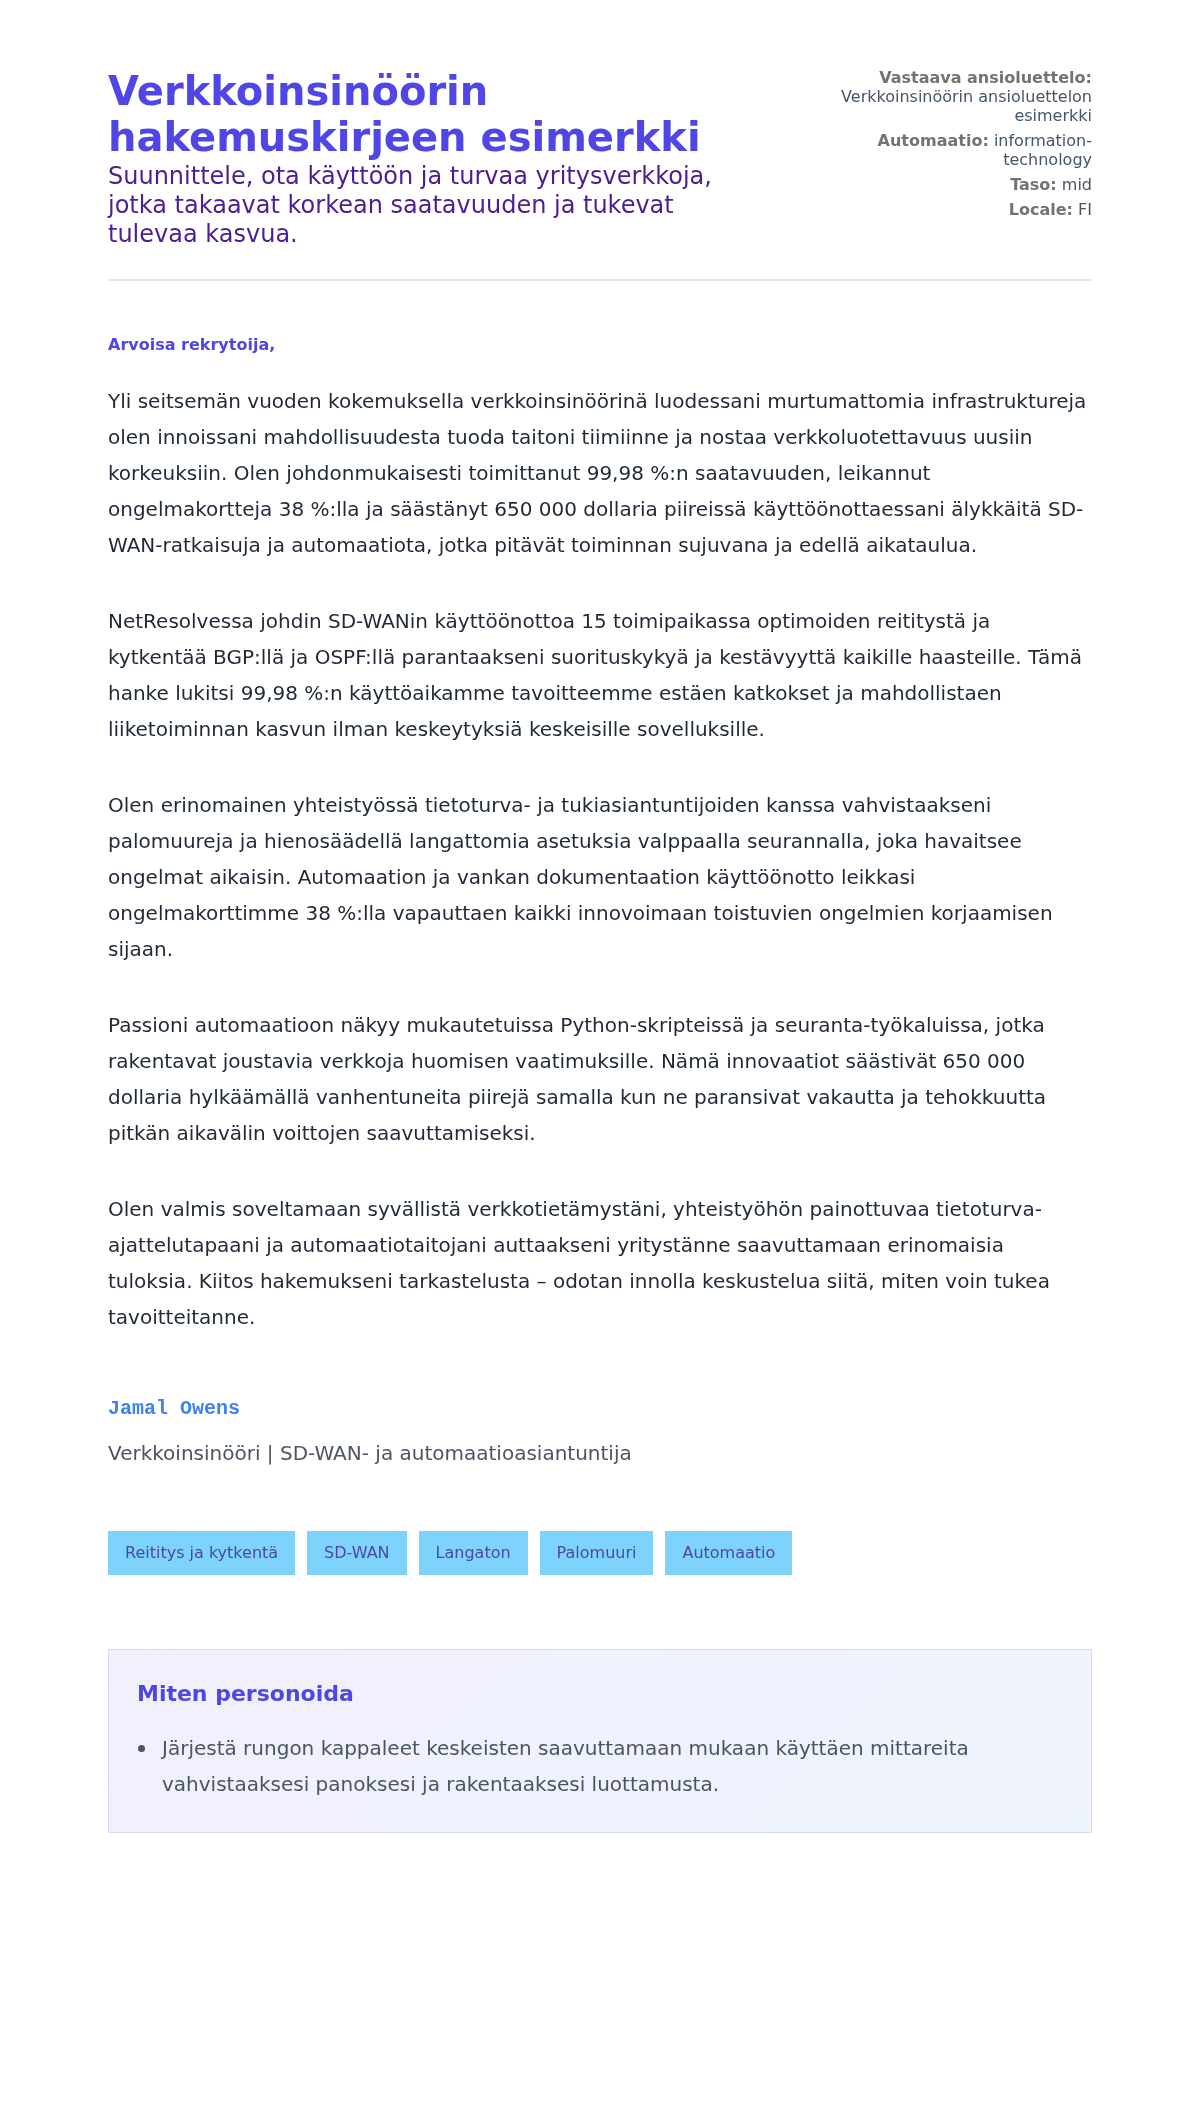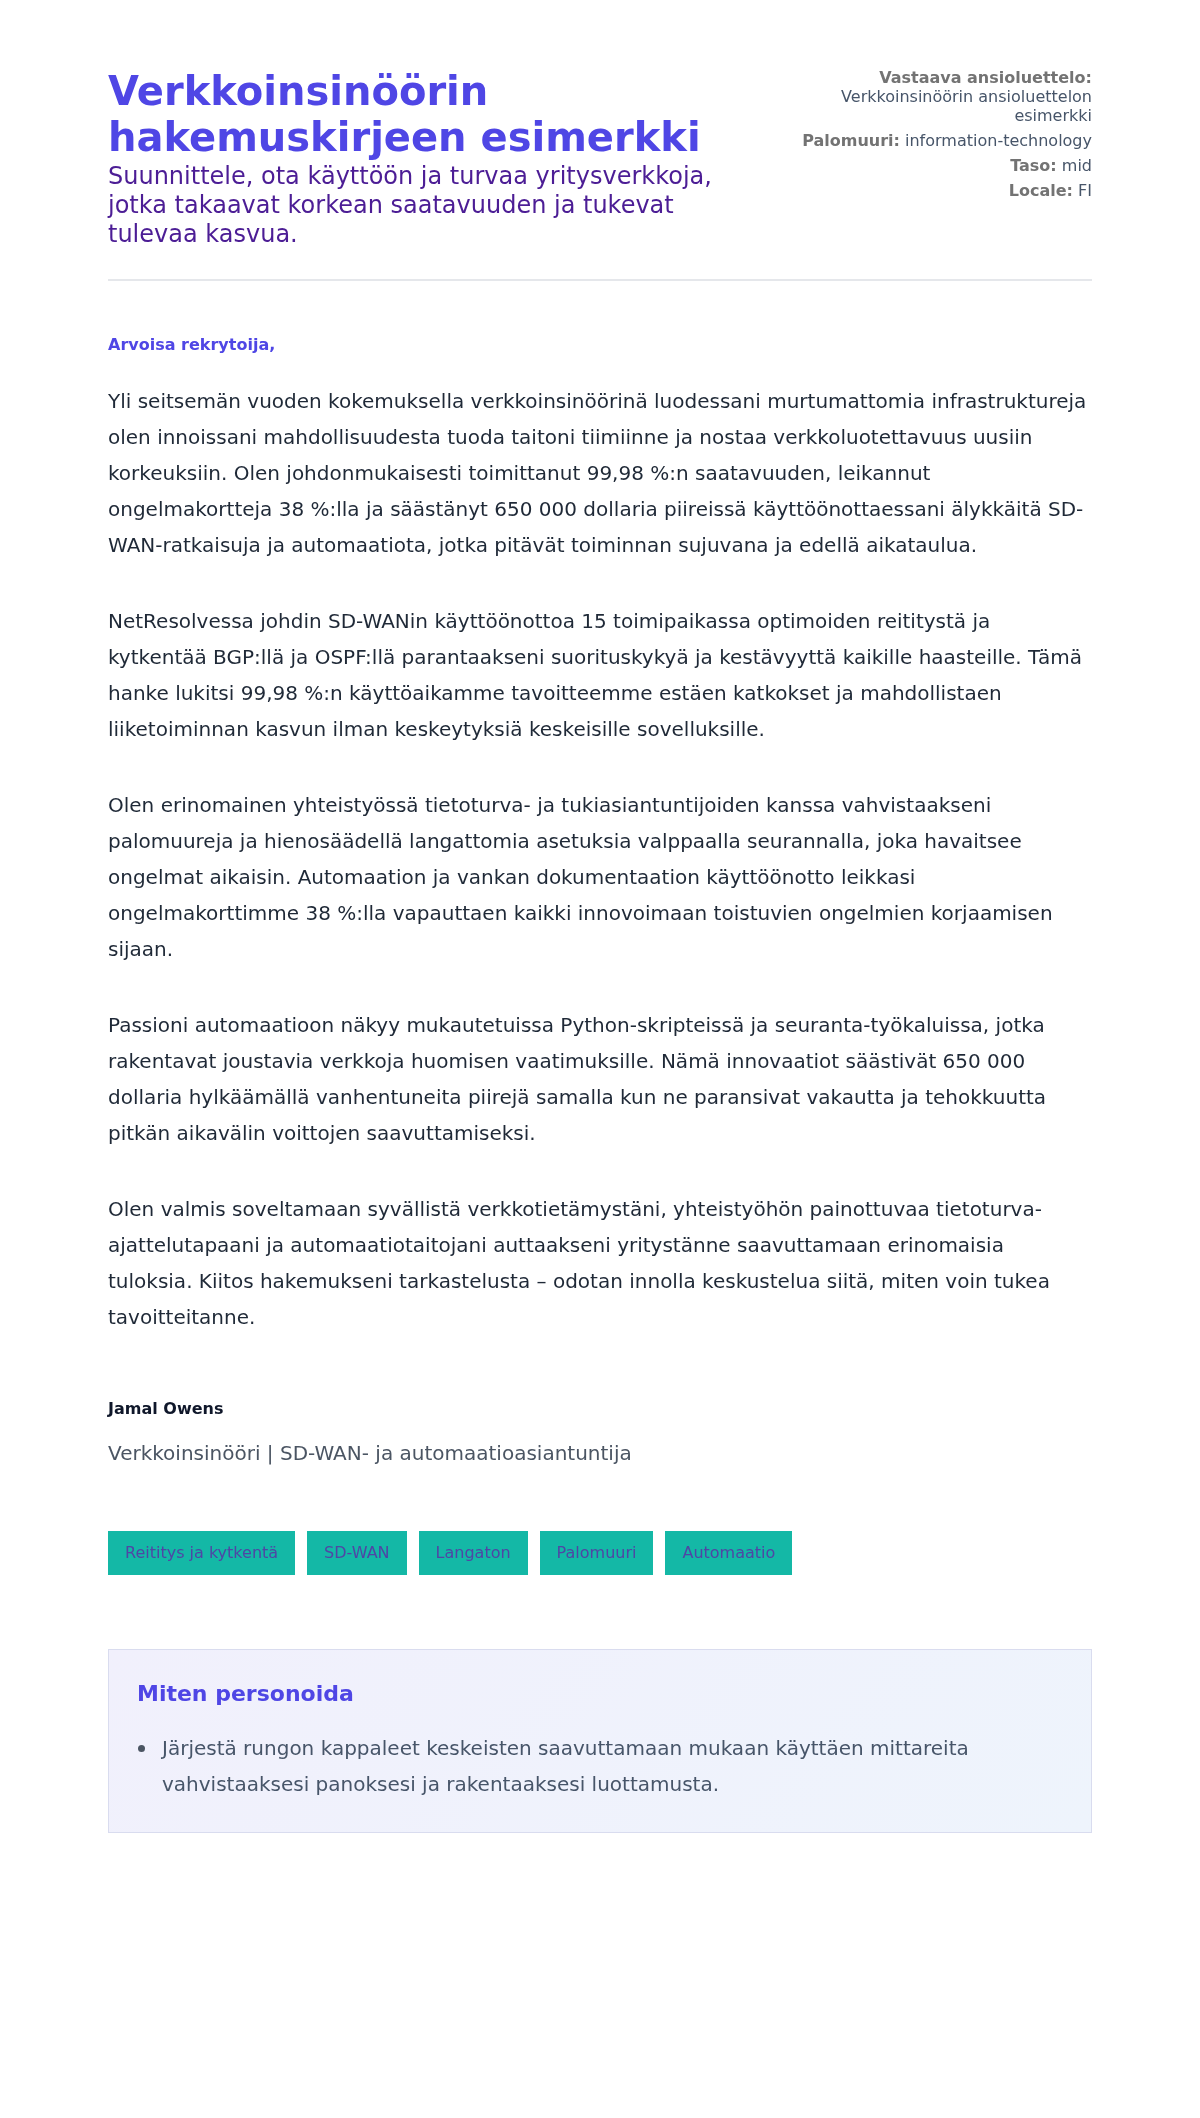--- a/index.html
+++ b/index.html
@@ -55,38 +55,39 @@
     }
     .body-text { margin-top: 24px; }
     .para {
       font-size: 20px;
       line-height: 36px;
       color: #1f2937;
       margin-bottom: 40px;
     }
     .signature { margin-top: 60px; }
     .sig-name {
-      font-size: 16px;
+      font-size: 20px;
       font-weight: bold;
-      color: #0f172a;
+      color: #3b82f6;
       line-height: 28px;
+      font-family: Liberation Mono, monospace;
     }
     .sig-title {
       margin-top: 16px;
       font-size: 20px;
       color: #4b5563;
       line-height: 28px;
     }
     .tags {
       display: flex;
       gap: 12px;
       margin-top: 64px;
     }
     .tag {
-      background: #14b8a6;
+      background: #7dd3fc;
       color: #4f46a5;
       font-size: 16px;
       padding: 13px 17px;
       line-height: 18px;
     }
     .tips {
       margin-top: 74px;
       border: 1px solid #d9dcef;
       background: linear-gradient(135deg, #f1f0fc 0%, #eef4fc 100%);
       padding: 30px 28px 30px 28px;
@@ -129,21 +130,21 @@
     <div class="header-left">
       <h1 class="title">Verkkoinsinöörin hakemuskirjeen esimerkki</h1>
       <h2 class="subtitle">Suunnittele, ota käyttöön ja turvaa yritysverkkoja, jotka takaavat korkean saatavuuden ja tukevat tulevaa kasvua.</h2>
     </div>
     <div class="meta">
       <div class="meta-row">
         <div class="meta-label">Vastaava ansioluettelo:</div>
         <div>Verkkoinsinöörin ansioluettelon esimerkki</div>
       </div>
       <div class="meta-row">
-        <span class="meta-label">Palomuuri:</span>
+        <span class="meta-label">Automaatio:</span>
         <span>information-technology</span>
       </div>
       <div class="meta-row">
         <span class="meta-label">Taso:</span>
         <span>mid</span>
       </div>
       <div class="meta-row">
         <span class="meta-label">Locale:</span>
         <span>FI</span>
       </div>

